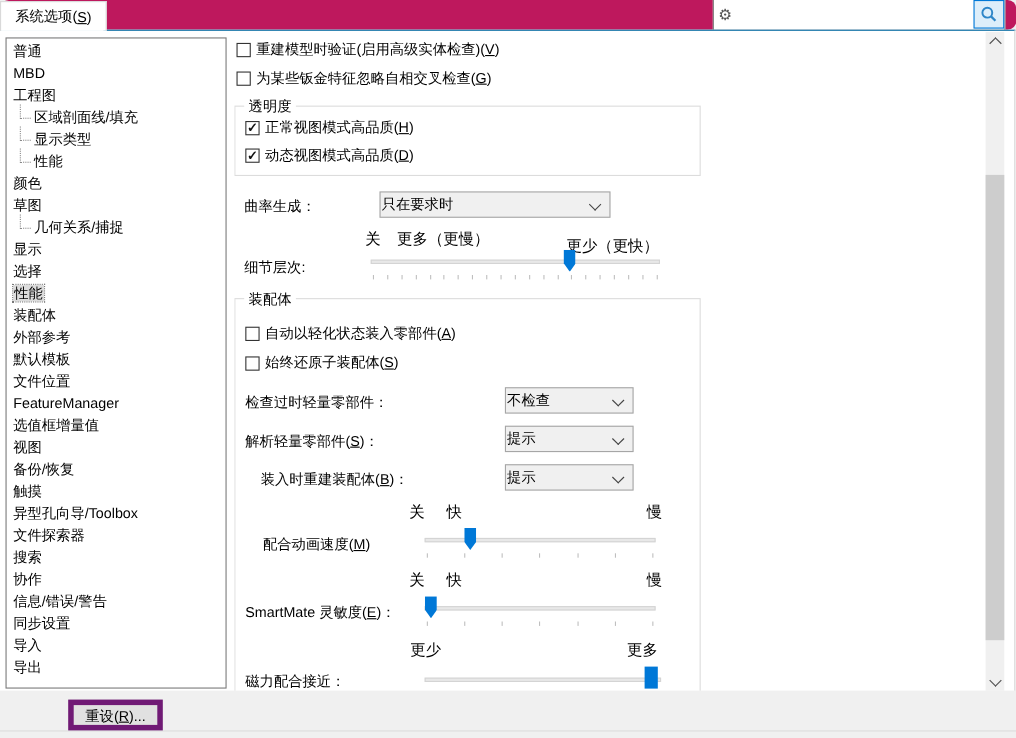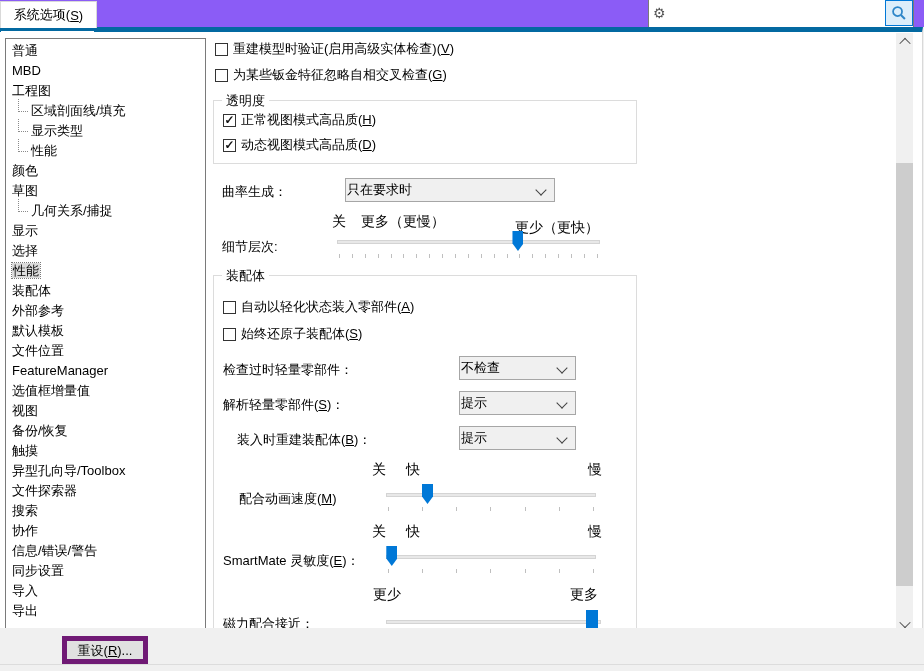--- a/index.html
+++ b/index.html
@@ -1,27 +1,27 @@
 <!DOCTYPE html>
 <html><head>
 <meta charset="utf-8">
 <style>
   html,body{margin:0;padding:0;}
   body{width:924px;height:671px;overflow:hidden;font-family:"Liberation Sans",sans-serif;}
   .dialog{position:relative;width:924px;height:671px;background:#f0f0f0;font-size:13px;color:#000;}
   .mn{text-decoration:underline;}
   
-  .topbar{position:absolute;left:0;top:0;width:100%;height:27px;background:#8b5cf6;}
+  .topbar{position:absolute;left:0;top:0;width:100%;height:27px;background:#be185d;border-radius:8px;}
   .tab{position:absolute;left:0;top:1px;width:95px;height:26px;background:#fff;border:1px solid #d9d9d9;border-bottom:none;display:flex;align-items:center;justify-content:center;z-index:2;}
   .search{position:absolute;left:648px;top:0;width:266px;height:28px;background:#fff;border:1px solid #7a7a7a;border-top:none;box-sizing:border-box;}
   .search input{position:absolute;left:22px;top:2px;width:210px;height:22px;border:none;outline:none;font-size:13px;background:transparent;}
   .gear{position:absolute;left:4px;top:4px;font-size:14px;color:#555;line-height:18px;}
   .search-btn{position:absolute;right:0;top:0;width:28px;height:26px;background:#ddeefa;border:1px solid #0078d7;box-sizing:border-box;padding:0;display:flex;align-items:center;justify-content:center;cursor:pointer;}
   
-  .tabpage{position:absolute;left:0;top:27px;width:923px;height:601px;background:#fff;border-right:1px solid #d9d9d9;border-top:5px solid #0369a1;box-sizing:border-box;}
+  .tabpage{position:absolute;left:0;top:27px;width:923px;height:601px;background:#fff;border-right:1px solid #d9d9d9;border-top:1px solid #0369a1;box-sizing:border-box;}
   .tab-cover{position:absolute;left:1px;top:-1px;width:93px;height:1px;background:#fff;}
   
   .listbox{position:absolute;left:5px;top:6px;width:201px;height:592px;background:#fff;border:1px solid #7a7a7a;box-sizing:border-box;overflow:hidden;padding-top:2px;}
   .li{height:20px;line-height:20px;padding-left:6px;white-space:nowrap;cursor:default;font-size:13px;}
   .li .tree{display:inline-block;width:9px;height:12px;border-left:1px dotted #8a8a8a;border-bottom:1px dotted #8a8a8a;margin:0 3px 0 6px;transform:translateY(-3px);}
   .li .txt.hl{background:#dcdcdc;outline:1px dotted #7a7a7a;padding:0 1px;}
   
   .main{position:absolute;left:213px;top:0;width:680px;height:600px;overflow:hidden;}
   .check{position:absolute;display:flex;align-items:center;gap:5px;}
   .box{width:13px;height:13px;border:1px solid #333;background:#fff;box-sizing:border-box;display:flex;align-items:center;justify-content:center;font-size:12px;line-height:11px;color:#111;font-weight:bold;}

